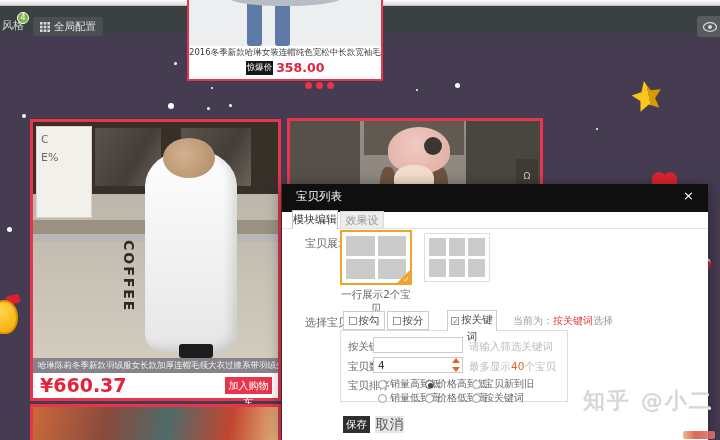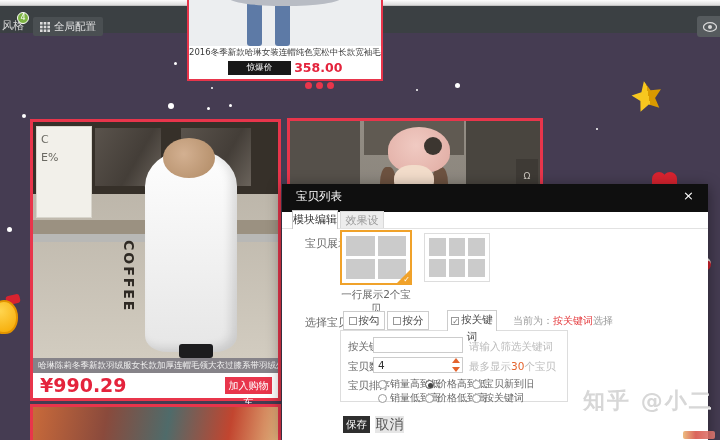--- a/index.html
+++ b/index.html
@@ -28,21 +28,21 @@
   .heart { width:14px; height:13px; background:#d8232f; border-radius:50% 50% 0 0; }
   .ornament { left:698px; top:257px; width:13px; height:14px; background:#d8232f; border-radius:50%;
               border-top:3px solid #f7f4f0; }
 
   
   .car-card { left:187px; top:-8px; width:196px; height:89px; background:#fff; border:2px solid #e8354b; }
   .car-img { position:absolute; left:0; top:0; width:192px; height:52px; background:#eceef0; overflow:hidden; }
   .leg { position:absolute; top:8px; width:15px; height:44px; background:#5d7aa6; border-radius:3px; }
   .car-title { position:absolute; left:0; top:53px; width:192px; text-align:center; font-size:8.5px; color:#3c3c3c; white-space:nowrap; overflow:hidden; }
   .car-price-row { position:absolute; left:0; top:66px; width:192px; display:flex; justify-content:center; align-items:center; gap:3px; }
-  .car-tag { background:#181818; color:#fff; font-size:8.5px; padding:1px 19px; }
+  .car-tag { background:#181818; color:#fff; font-size:8.5px; padding:1px 1px; }
   .car-price { color:#e4233c; font-weight:bold; font-size:12.5px; }
   .car-dots { left:305px; top:82px; display:flex; gap:4px; }
   .car-dot { width:7px; height:7px; border-radius:50%; background:#e8354b; }
 
   
   .pcard { background:#fff; border:3px solid #e8354b; }
   .pcard-left { left:30px; top:119px; width:251px; height:282px; }
   .pimg { position:absolute; left:0; top:0; width:245px; height:236px; background:linear-gradient(#b4ada1,#d2ccc0); overflow:hidden; }
   .shop-band { position:absolute; left:0; top:0; width:245px; height:72px; background:#363029; }
   .shop-win { position:absolute; top:6px; height:58px; background:linear-gradient(120deg,#5a534c,#443e38 60%,#6a635b); }
@@ -215,21 +215,21 @@
       <div class="chalk-sign">C<br><span>E%</span></div>
       <div class="counter"></div>
       <div class="steel"></div>
       <div class="coffee-txt">COFFEE</div>
       <div class="coat"></div>
       <div class="fur"></div>
       <div class="boots"></div>
     </div>
     <div class="ptitle">哈琳陈莉冬季新款羽绒服女长款加厚连帽毛领大衣过膝系带羽绒外套</div>
     <div class="pprice-area">
-      <div class="pprice">¥990.29</div>
+      <div class="pprice">¥660.37</div>
       <div class="cart-btn cursor">加入购物车</div>
     </div>
   </div>
 
   <div class="abs pcard pcard-left2">
     <div class="pimg2"></div>
   </div>
 
   <div class="abs pcard pcard-right">
     <div class="pimg-r">
@@ -297,21 +297,21 @@
       <input class="p-input" style="top: 6px;" value="">
       <div class="hint" style="top:9px;">请输入筛选关键词</div>
 
       <div class="p-row-label" style="top:29px;">宝贝数量</div>
       <input class="p-input" style="top: 26px;" value="4">
       <div class="stepper" style="top:27px;">
         <div class="tri-up"></div>
         <div class="tri-dn"></div>
       </div>
       <div class="hint" style="top:29px;">
-        <span>最多显示</span><span class="hl">30</span><span>个宝贝</span>
+        <span>最多显示</span><span class="hl">40</span><span>个宝贝</span>
       </div>
 
       <div class="p-row-label" style="top:48px;">宝贝排序</div>
       <div class="radio-opt" style="left:37px;top:46px;">
         <span class="rdot"></span>
           <span>销量高到低</span>
       </div>
       <div class="radio-opt" style="left:84px;top:46px;">
         <span class="rdot on"></span>
           <span>价格高到低</span>

